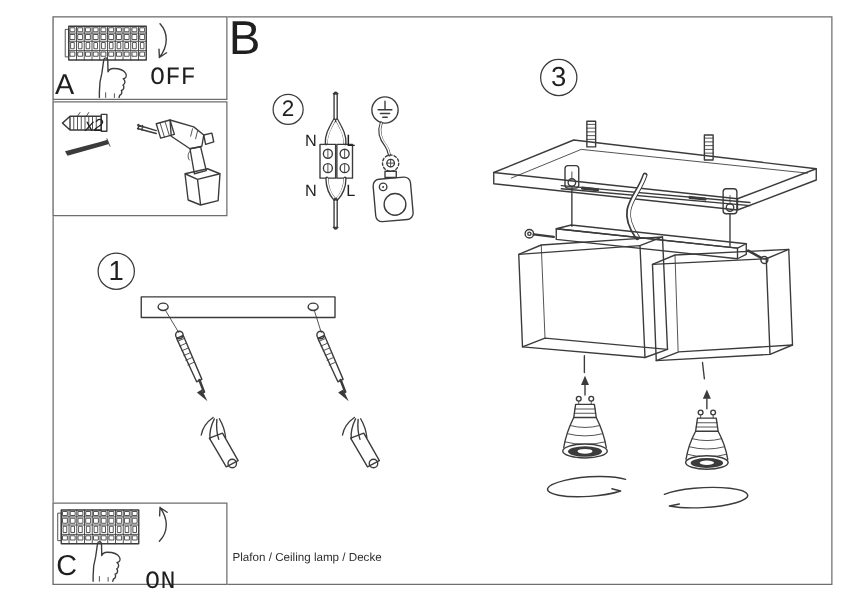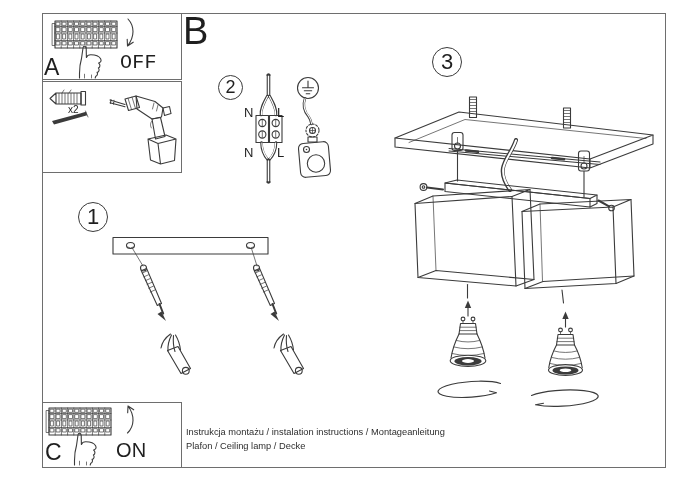--- a/index.html
+++ b/index.html
@@ -267,36 +267,35 @@
     <g>
       <path d="M531.5,395.5 A36,8 -3 1 1 535.5,404.8 M535.5,404.8 L543.5,403.2"></path>
     </g>
   </svg>
 
   <div class="t" style="left:183px;top:12px;font-size:38px;">B</div>
 
   <div class="t" style="left:44px;top:56px;font-size:23px;">A</div>
   <div class="t" style="left:120px;top:53px;font-size:20px;letter-spacing:0.3px;font-family:Liberation Mono, monospace;">OFF</div>
 
-  <div class="t" style="left:68px;top:105px;font-size:10px;">x2</div>
+  <div class="t" style="left:68px;top:93px;font-size:14px;font-style:italic;">x2</div>
 
   <div class="t" style="left:45px;top:441px;font-size:23px;">C</div>
-  <div class="t" style="left:116px;top:440px;font-size:20px;letter-spacing:0.3px;">ON</div>
+  <div class="t" style="left:116px;top:456px;font-size:20px;letter-spacing:0.3px;font-family:Liberation Mono, monospace;">ON</div>
 
   <div class="circle" style="left:78px;top:202px;width:30px;height:30px;font-size:22px;">
       <span>1</span>
     </div>
   <div class="circle" style="left:218px;top:75px;width:25px;height:25px;font-size:18px;">
       <span>2</span>
     </div>
   <div class="circle" style="left:432px;top:47px;width:30px;height:30px;font-size:22px;">
       <span>3</span>
     </div>
 
   <div class="t" style="left:244px;top:106px;font-size:13px;">N</div>
   <div class="t" style="left:277px;top:106px;font-size:13px;">L</div>
   <div class="t" style="left:244px;top:146px;font-size:13px;">N</div>
   <div class="t" style="left:277px;top:146px;font-size:13px;">L</div>
 
-  <div class="t" style="left:186px;top:428px;font-size:9.3px;color:#2e2e2e;">Instrukcja montażu / instalation instructions / Montageanleitung</div>
   <div class="t" style="left:186px;top:442px;font-size:9.3px;color:#2e2e2e;">Plafon / Ceiling lamp / Decke</div>
 
 </div>
 
 </body></html>

